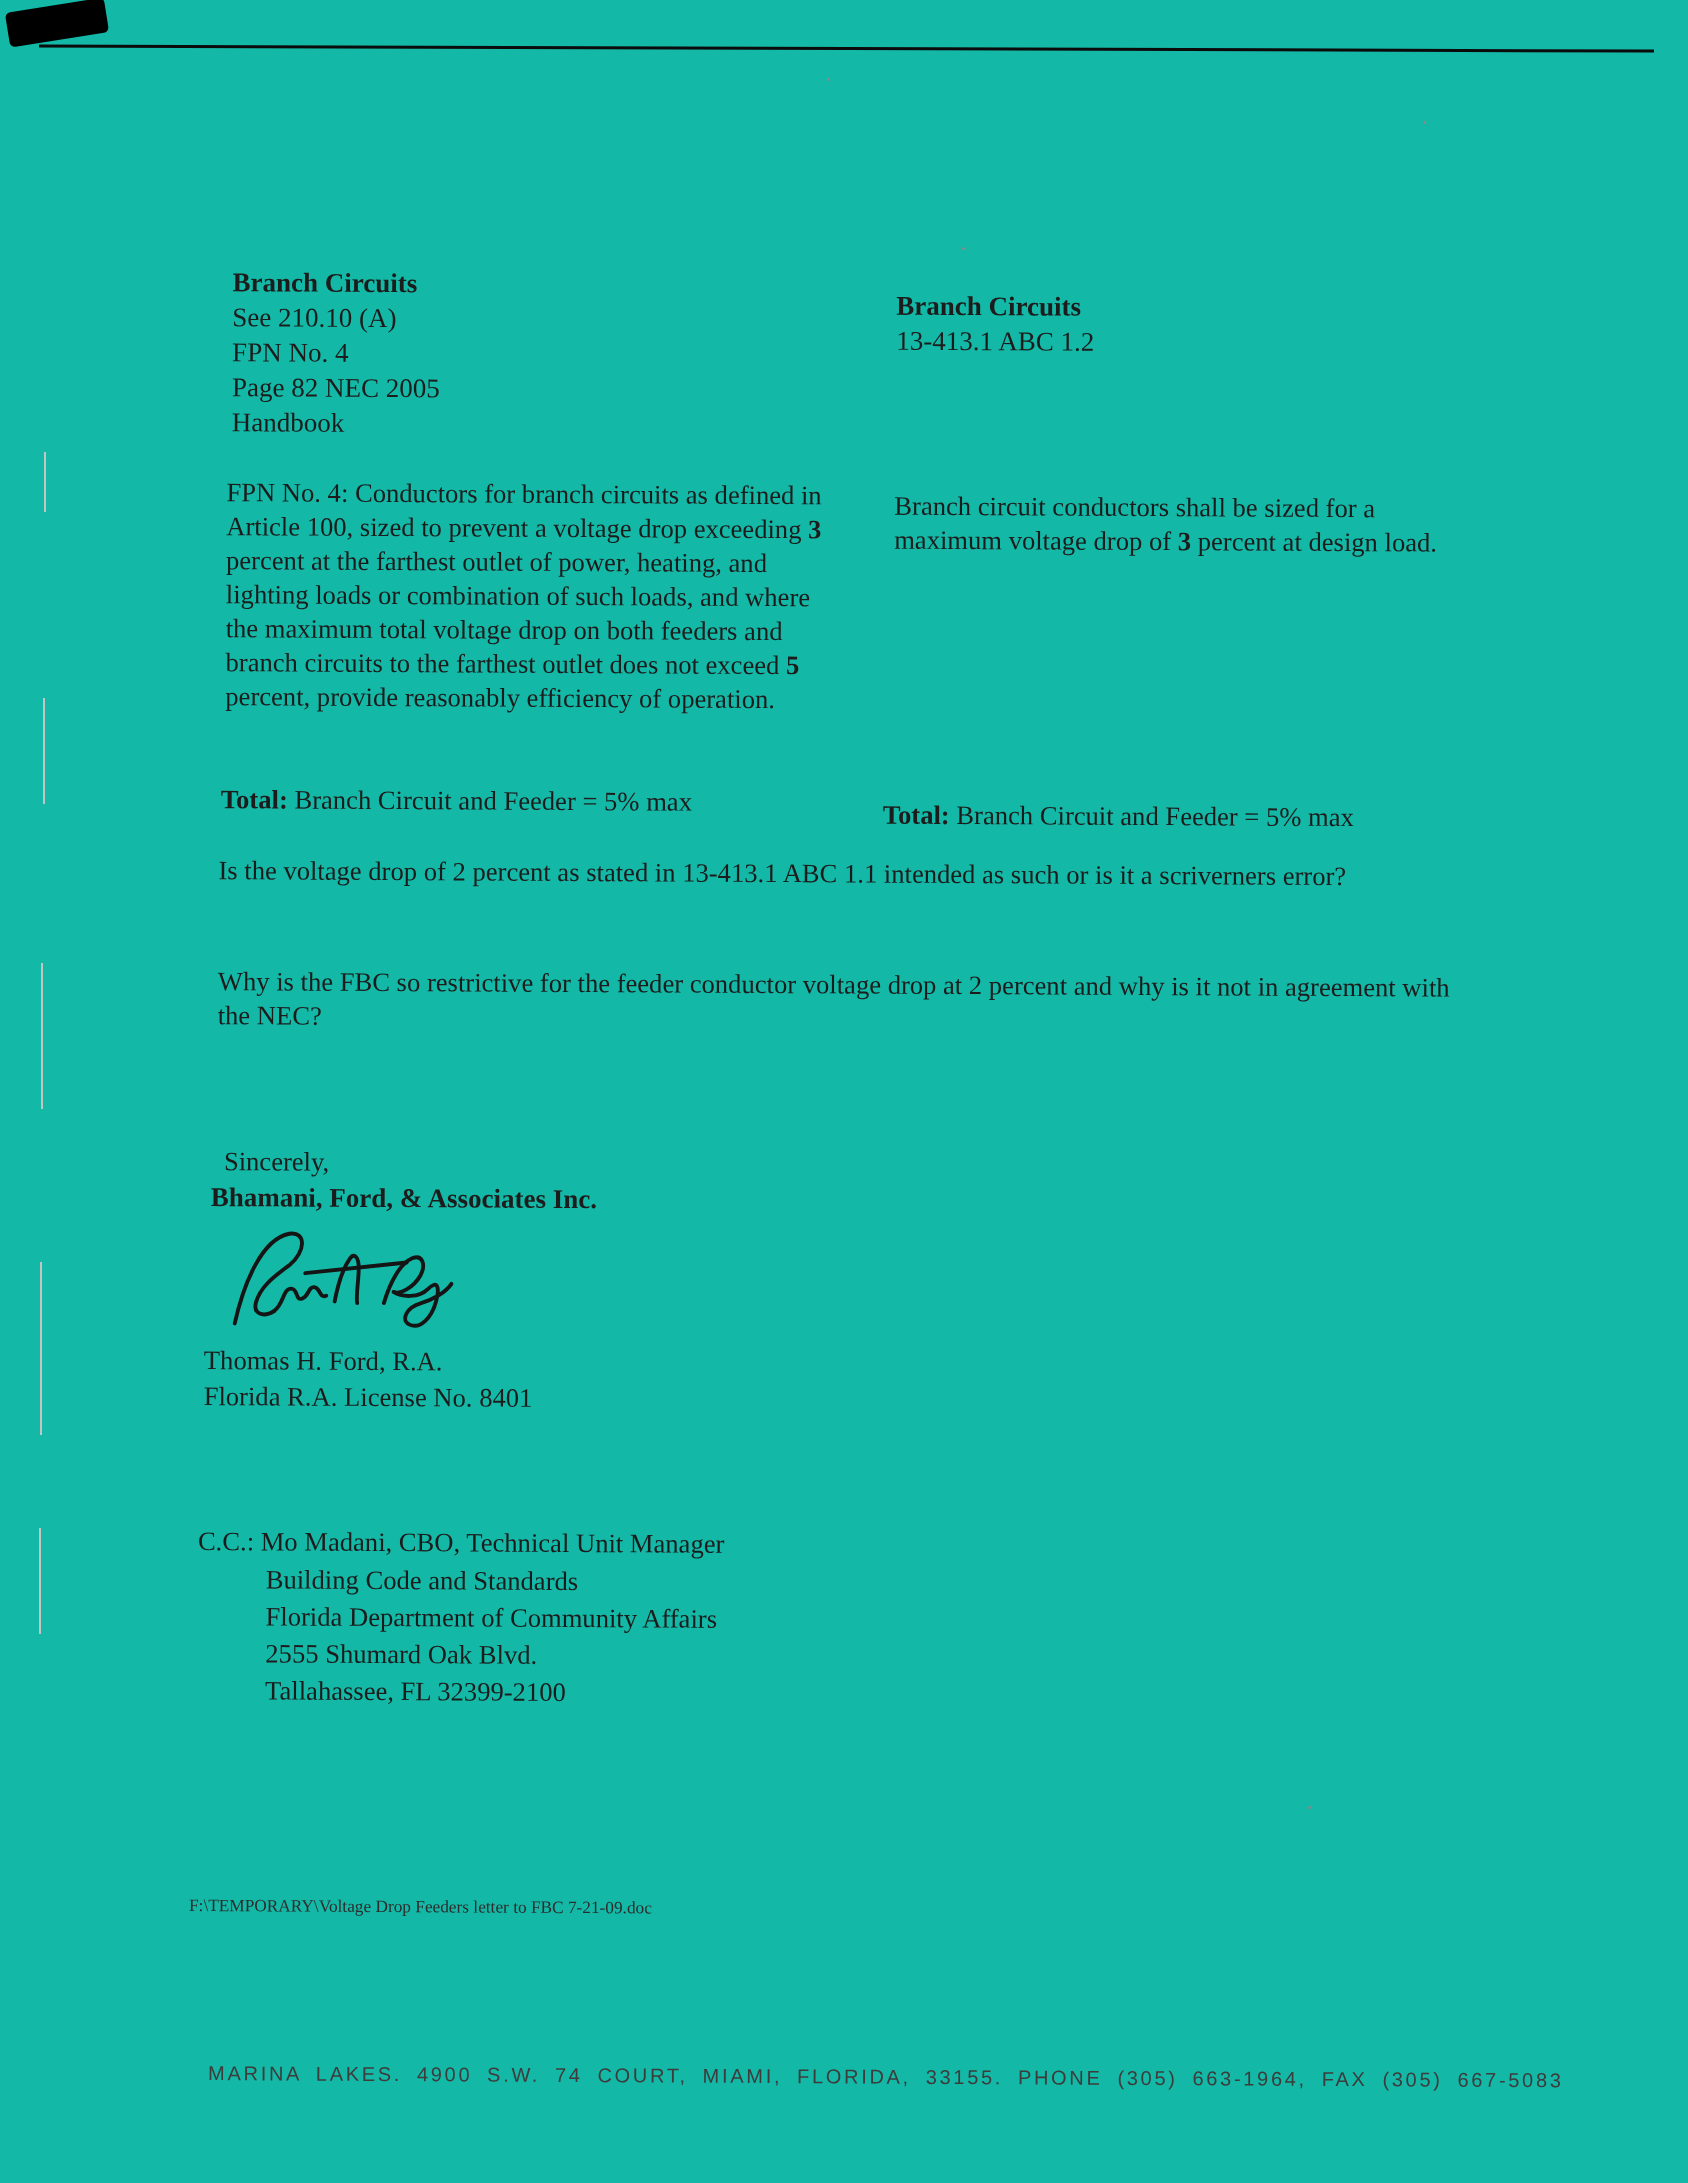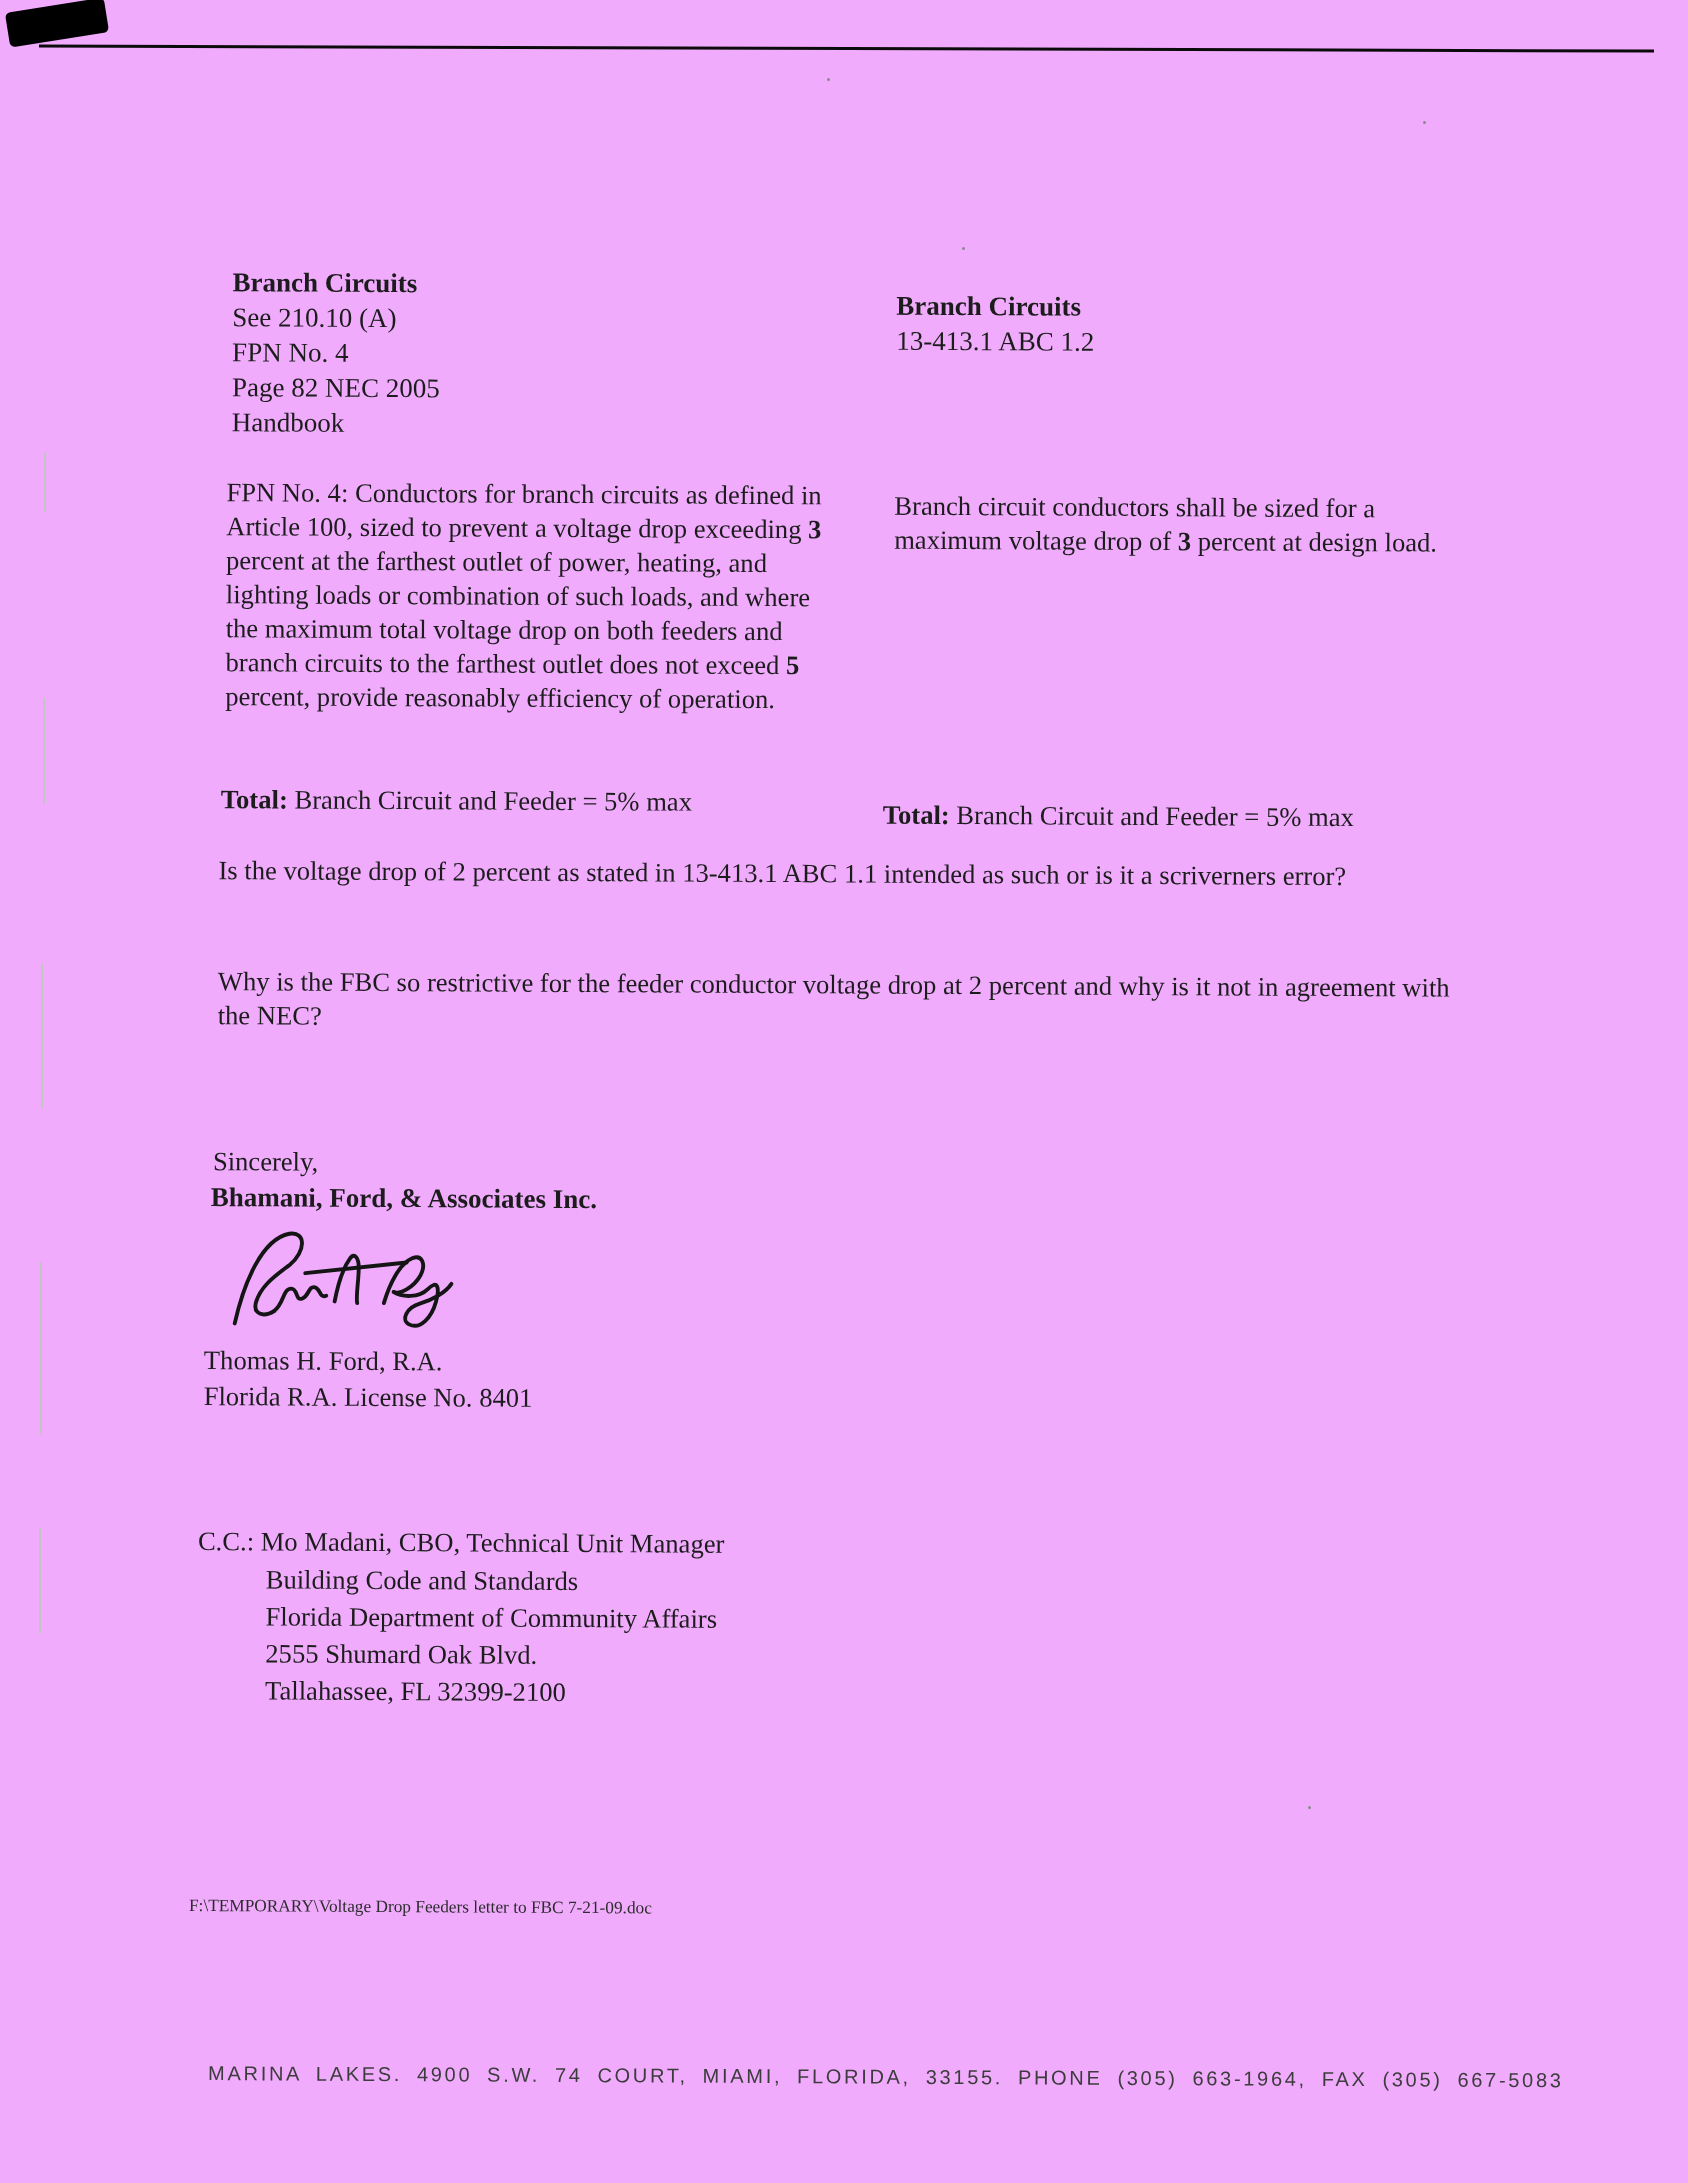--- a/index.html
+++ b/index.html
@@ -1,20 +1,20 @@
 <!DOCTYPE html>
 <html style="font-size:10.6px"><head>
 <meta charset="utf-8">
 <style>
   html, body { margin: 0; padding: 0; background: #ffffff; }
   .page {
     position: relative;
     width: 1689px;
     height: 2183px;
-    background: #f0abfc;
+    background: #14b8a6;
     overflow: hidden;
     font-family: "Liberation Serif", serif;
     color: #1c1c1c;
   }
   .content {
     position: absolute;
     left: 0; top: 0; width: 100%; height: 100%;
     transform: rotate(0.3deg);
     transform-origin: 0 0;
   }
@@ -74,21 +74,21 @@
     <div class="abs txt" style="left:225px; top:781px; white-space:nowrap;">
       <span class="bold">Total:</span><span> Branch Circuit and Feeder = 5% max</span>
     </div>
     <div class="abs txt" style="left:887px; top:793px; white-space:nowrap;">
       <span class="bold">Total:</span><span> Branch Circuit and Feeder = 5% max</span>
     </div>
 
     <div class="abs txt" style="left:223px; top:852px; width:1203px;">Is the voltage drop of 2 percent as stated in 13-413.1 ABC 1.1 intended as such or is it a scriverners error?</div>
     <div class="abs txt" style="left:223px; top:963px; width:1269px;">Why is the FBC so restrictive for the feeder conductor voltage drop at 2 percent and why is it not in agreement with the NEC?</div>
 
-    <div class="abs txt" style="left:219px; top:1143px;font-family:Liberation Serif, serif;">Sincerely,</div>
+    <div class="abs txt" style="left:230px; top:1143px;font-family:Liberation Serif, serif;">Sincerely,</div>
     <div class="abs hline bold" style="left:217px; top:1179px;">Bhamani, Ford, &amp; Associates Inc.</div>
 
     <svg class="abs" style="left:229px; top:1215px;" width="239" height="123" viewBox="0 0 340 170">
       <g fill="none" stroke="#151515" stroke-width="5.5" stroke-linecap="round">
         <path d="M 18 150 C 30 95, 55 30, 95 22 C 120 18, 118 48, 96 66 C 78 80, 55 95, 48 120 C 44 136, 58 142, 74 132"></path>
         <path d="M 74 132 C 88 122, 86 100, 98 100 C 108 100, 104 118, 114 114 C 124 110, 122 96, 132 98 C 140 100, 138 114, 148 110"></path>
         <path d="M 160 118 C 164 96, 172 70, 182 56 C 188 48, 194 56, 194 70 C 194 90, 190 108, 192 120"></path>
         <path d="M 118 78 L 262 62"></path>
         <path d="M 230 120 C 238 92, 252 64, 270 56 C 284 50, 290 64, 282 80 C 272 98, 252 108, 244 104"></path>
         <path d="M 244 104 C 256 112, 280 112, 292 100 C 306 86, 310 96, 304 118 C 298 140, 282 158, 266 150 C 254 144, 262 126, 282 120 C 300 115, 318 104, 326 92"></path>

